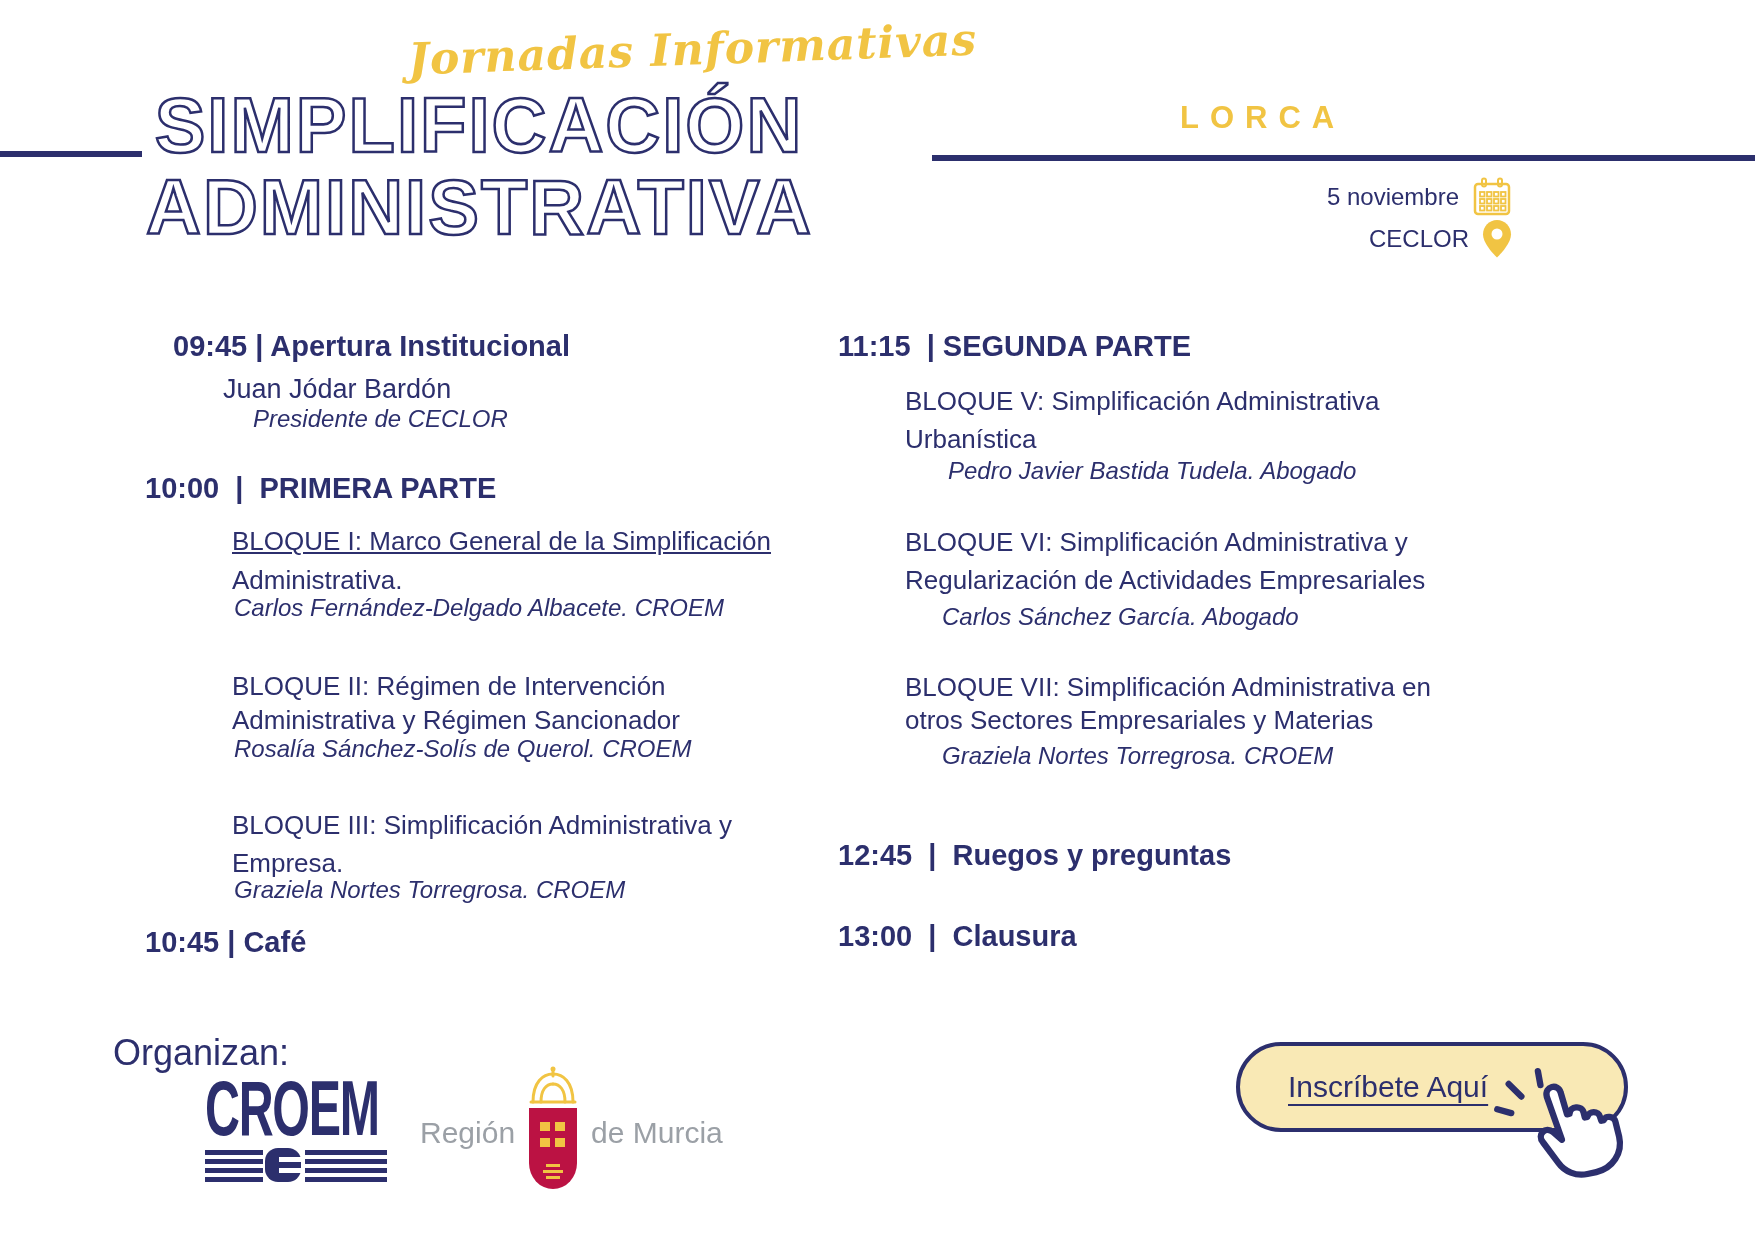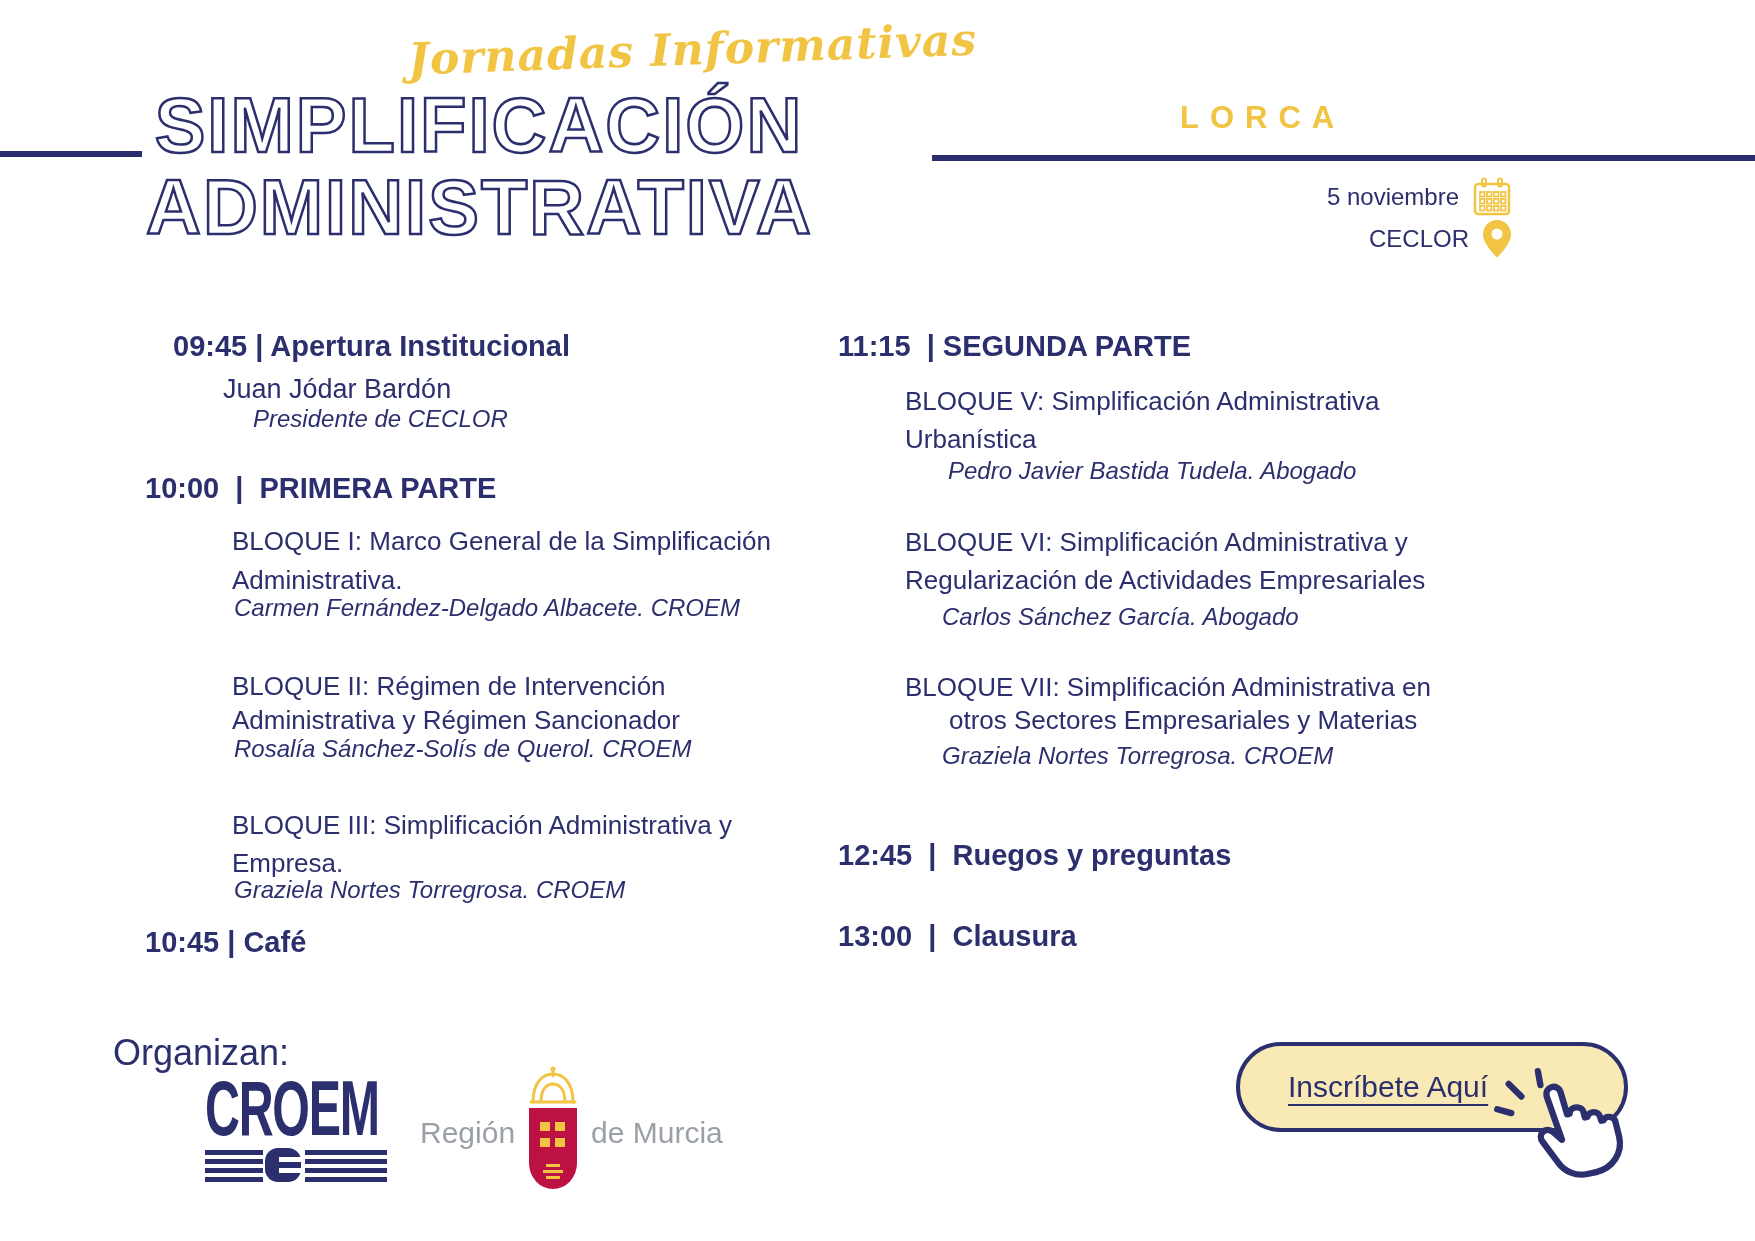--- a/index.html
+++ b/index.html
@@ -118,23 +118,23 @@
       <circle cx="15" cy="15" r="5.5" fill="#ffffff"></circle>
     </svg>
   </div>
 
   <div class="time-header" style="left:145px;top:330px;margin-left:28px;">09:45 | Apertura Institucional</div>
   <div class="person-name" style="left:223px;top:374px;">Juan Jódar Bardón</div>
   <div class="person-role" style="left:253px;top:405px;">Presidente de CECLOR</div>
 
   <div class="time-header" style="left:145px;top:472px;">10:00  |  PRIMERA PARTE</div>
 
-  <div class="block-line" style="left:232px;top:526px;">BLOQUE I: Marco General de la Simplificación</div>
+  <div class="block-line" style="left:232px;top:526px;text-decoration:underline;">BLOQUE I: Marco General de la Simplificación</div>
   <div class="block-line" style="left:232px;top:565px;">Administrativa.</div>
-  <div class="speaker" style="left:234px;top:594px;">Carmen Fernández-Delgado Albacete. CROEM</div>
+  <div class="speaker" style="left:234px;top:594px;">Carlos Fernández-Delgado Albacete. CROEM</div>
 
   <div class="block-line" style="left:232px;top:671px;">BLOQUE II: Régimen de Intervención</div>
   <div class="block-line" style="left:232px;top:705px;">Administrativa y Régimen Sancionador</div>
   <div class="speaker" style="left:234px;top:735px;text-align:center;">Rosalía Sánchez-Solís de Querol. CROEM</div>
 
   <div class="block-line" style="left:232px;top:810px;">BLOQUE III: Simplificación Administrativa y</div>
   <div class="block-line" style="left:232px;top:848px;">Empresa.</div>
   <div class="speaker" style="left:234px;top:876px;">Graziela Nortes Torregrosa. CROEM</div>
 
   <div class="time-header" style="left:145px;top:926px;">10:45 | Café</div>
@@ -143,21 +143,21 @@
 
   <div class="block-line" style="left:905px;top:386px;">BLOQUE V: Simplificación Administrativa</div>
   <div class="block-line" style="left:905px;top:424px;">Urbanística</div>
   <div class="speaker" style="left:948px;top:457px;">Pedro Javier Bastida Tudela. Abogado</div>
 
   <div class="block-line" style="left:905px;top:527px;">BLOQUE VI: Simplificación Administrativa y</div>
   <div class="block-line" style="left:905px;top:565px;">Regularización de Actividades Empresariales</div>
   <div class="speaker" style="left:942px;top:603px;">Carlos Sánchez García. Abogado</div>
 
   <div class="block-line" style="left:905px;top:672px;">BLOQUE VII: Simplificación Administrativa en</div>
-  <div class="block-line" style="left:949px;top:705px;">otros Sectores Empresariales y Materias</div>
+  <div class="block-line" style="left:905px;top:705px;">otros Sectores Empresariales y Materias</div>
   <div class="speaker" style="left:942px;top:742px;">Graziela Nortes Torregrosa. CROEM</div>
 
   <div class="time-header" style="left:838px;top:839px;">12:45  |  Ruegos y preguntas</div>
   <div class="time-header" style="left:838px;top:920px;">13:00  |  Clausura</div>
 
   <div class="organizers">Organizan:</div>
 
   <div class="croem-logo">
     <div class="croem-text">CROEM</div>
     <svg class="croem-stripes" width="182" height="36" viewBox="0 0 182 36">

